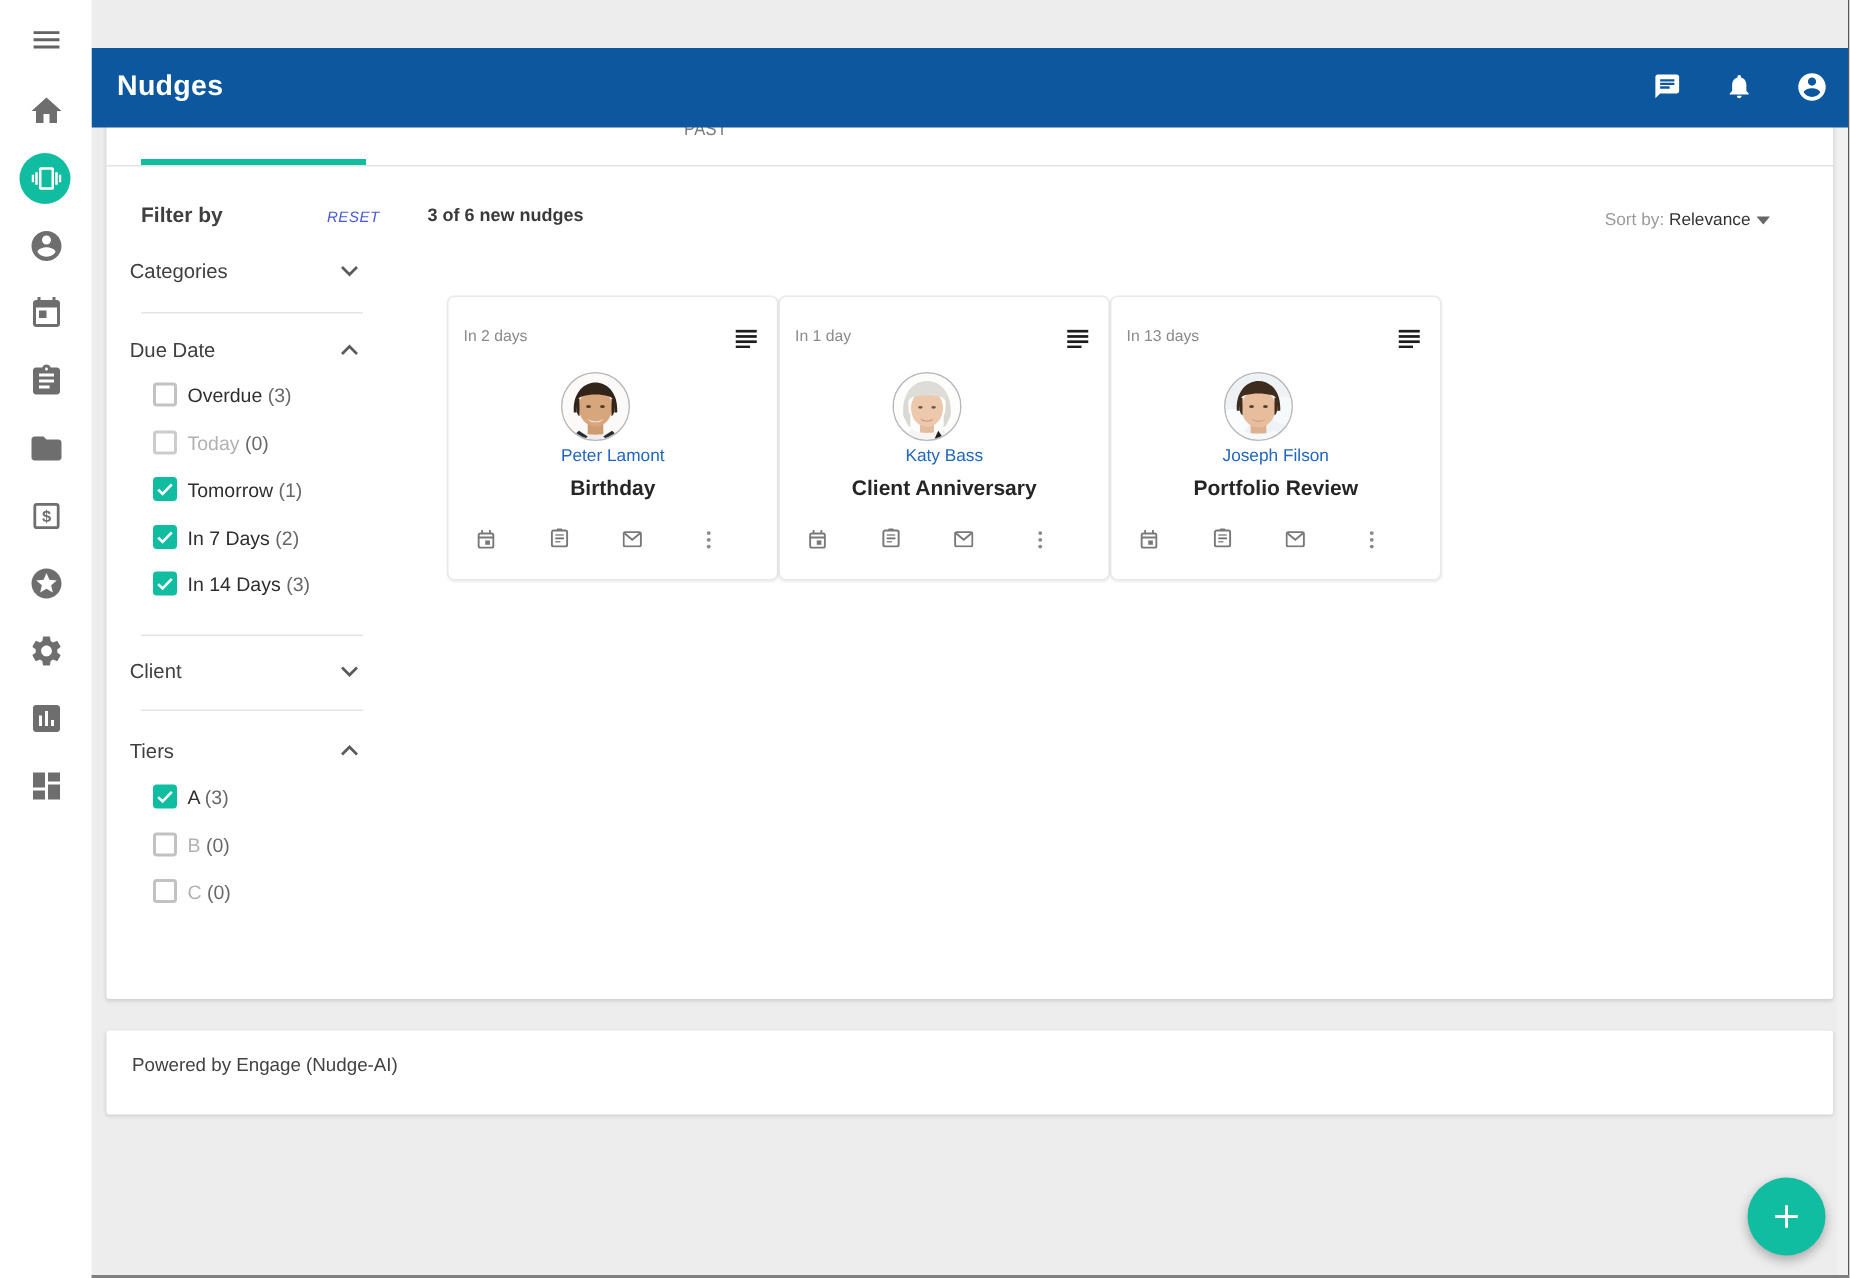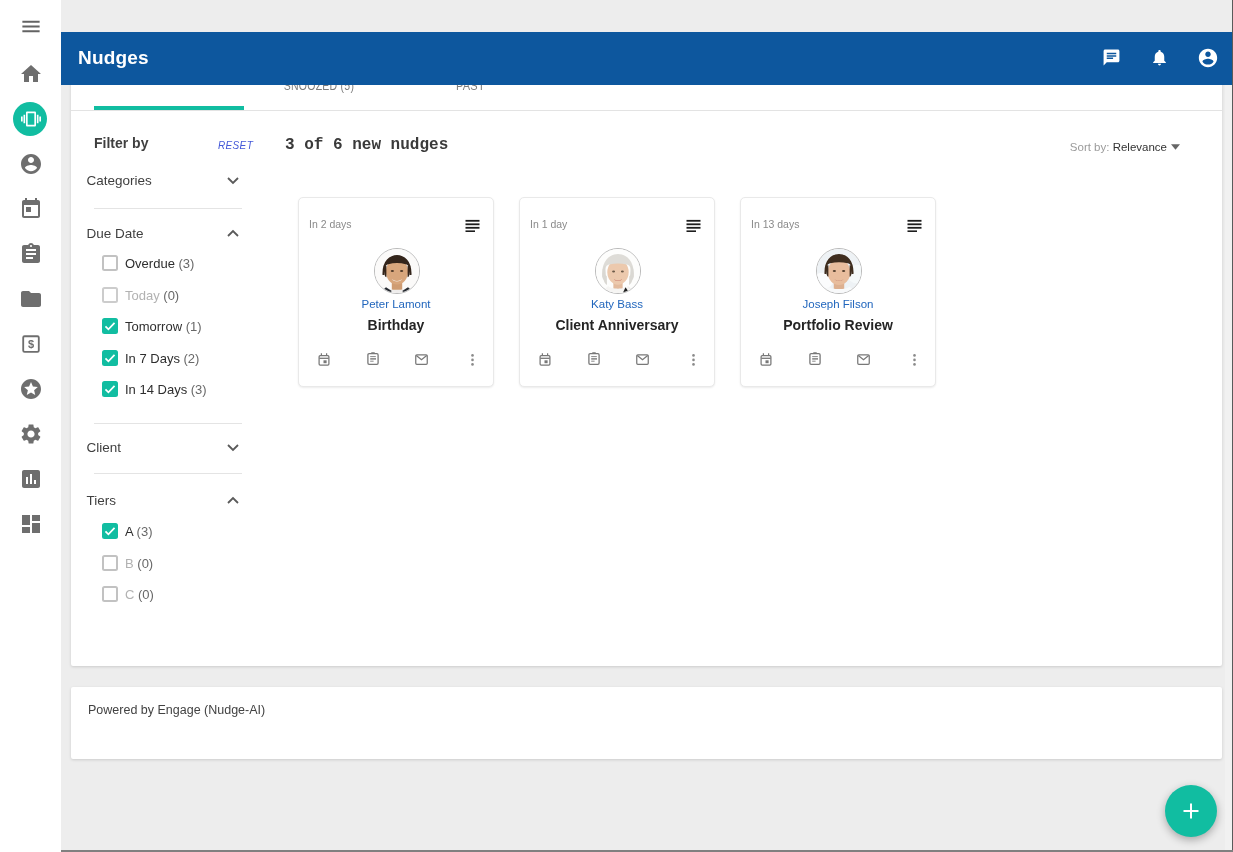--- a/index.html
+++ b/index.html
@@ -10,21 +10,21 @@
   
   #sidebar { left:0; top:0; width:61px; height:852px; background:#fff; z-index:5; }
   .sicon { position:absolute; left:50%; transform:translateX(-50%); }
 
   
   #appbar { left:61px; top:0; width:1171px; height:53px; background:#0d579e; z-index:4;margin-top:32px; }
   #appbar h1 { position:absolute; left:17px; top:15px; font-size:19px; font-weight:bold; color:#fff; letter-spacing:0.2px; }
 
   
   #maincard { left:71px; top:64px; width:1151px; height:602px; background:#fff; border-radius:2px; box-shadow:0 1px 3px rgba(0,0,0,0.14); }
-  #footercard { left:71px; top:687px; width:1151px; height:72px; background:#fff; border-radius:2px; box-shadow:0 1px 3px rgba(0,0,0,0.14);padding-left:28px; }
+  #footercard { left:71px; top:687px; width:1151px; height:56px; background:#fff; border-radius:2px; box-shadow:0 1px 3px rgba(0,0,0,0.14);padding-left:28px; }
   #footercard span { position:absolute; left:17px; top:16px; font-size:12.5px; color:#424242; }
 
   
   .tab { position:absolute; top:0; width:150px; height:45px; line-height:45px; text-align:center; font-size:12.5px; font-weight:500; letter-spacing:0.3px; color:#7c7c7c; }
   .tab.active { color:#3a3a3a; }
   #tabline { position:absolute; left:0; top:45.5px; width:1151px; height:1px; background:#e3e3e3; }
   #tabind { position:absolute; left:22.5px; top:42px; width:150px; height:3.5px; background:#11bda1; }
 
   
   .flabel { position:absolute; font-size:14px; color:#3f3f3f; }
@@ -33,21 +33,21 @@
   .cbrow { position:absolute; left:31px; }
   .cb { position:absolute; left:0; top:0; width:16px; height:16px; border-radius:2.5px; }
   .cb.un { border:2px solid #c2c2c2; }
   .cb.dis { border:2px solid #cccccc; }
   .cb.ck { background:#11bda1; }
   .cbl { position:absolute; left:23px; top:1px; font-size:13px; color:#2e2e2e; white-space:nowrap; }
   .cbl .cnt { color:#686868; }
   .cbl.gray { color:#b2b2b2; }
 
   
-  .ncard { position:absolute; top:133px; width:196px; height:190px; background:#fff; border:1px solid #e9e9e9; border-radius:5px; box-shadow:0 1px 2px rgba(0,0,0,0.08); }
+  .ncard { position:absolute; top:133px; width:221px; height:190px; background:#fff; border:1px solid #e9e9e9; border-radius:5px; box-shadow:0 1px 2px rgba(0,0,0,0.08); }
   .ncard .due { position:absolute; left:10px; top:20px; font-size:10.5px; color:#8a8a8a; }
   .ncard .avatar { position:absolute; left:75px; top:50px; width:46px; height:46px; border-radius:50%; border:1px solid #b9b9b9; overflow:hidden; }
   .ncard .nm { position:absolute; left:0; top:100px; width:100%; text-align:center; font-size:11.5px; color:#2166bd; }
   .ncard .ttl { position:absolute; left:0; top:119px; width:100%; text-align:center; font-size:14px; font-weight:bold; color:#252525; }
   .nicon { position:absolute; top:147px; }
 
   
   #fab { left:1165px; top:785px; width:52px; height:52px; border-radius:50%; background:#11bda1; box-shadow:0 3px 8px rgba(0,0,0,0.3); }
 
   
@@ -120,21 +120,20 @@
     </svg>
 
   <svg class="sicon" style="top:512px;" width="24" height="24" viewBox="0 0 24 24">
       <path fill="#6e6e6e" d="M3 13h8V3H3v10zm0 8h8v-6H3v6zm10 0h8V11h-8v10zm0-18v6h8V3h-8z"></path>
     </svg>
 </div>
 
 <div id="sbtrack" class="abs"></div>
 
 <div id="maincard" class="abs">
-  <div class="tab" style="left:172.5px;"><span style="display:inline-block;transform:scaleX(0.84);transform-origin:center;">SNOOZED (5)</span></div>
   <div class="tab" style="left:324.5px;"><span style="display:inline-block;transform:scaleX(0.88);transform-origin:center;">PAST</span></div>
   <div id="tabline"></div>
   <div id="tabind"></div>
 
   <div class="flabel" style="left:23px; top:71px; font-weight:bold;">Filter by</div>
   <div class="flabel" style="left:147px; top:76px; font-size:10px; font-weight:500; letter-spacing:0.35px; color:#4459d8;font-style:italic;">RESET</div>
 
   <div class="flabel" style="left:15.5px; top:109px; font-size:13.5px;">Categories</div>
   <svg class="chev" style="top:112px;" width="14" height="9" viewBox="0 0 14 9">
       <path d="M2 2l5 5 5-5" fill="none" stroke="#5a5a5a" stroke-width="1.8"></path>
@@ -201,21 +200,21 @@
     </div>
   <div class="cbrow" style="top:491px;">
       <span class="cb un"></span>
       <span class="cbl gray">B <span class="cnt">(0)</span></span>
     </div>
   <div class="cbrow" style="top:522px;">
       <span class="cb un"></span>
       <span class="cbl gray">C <span class="cnt">(0)</span></span>
     </div>
 
-  <div class="flabel" style="left:214px; top:72px; font-weight:bold; font-size:16px; color:#3a3a3a;font-family:Liberation Mono, monospace;">3 of 6 new nudges</div>
+  <div class="flabel" style="left:214px; top:72px; font-weight:bold; font-size:12px; color:#3a3a3a;">3 of 6 new nudges</div>
   <div class="flabel" style="right:55px; top:77px; font-size:11.5px; color:#9b9b9b;">Sort by: <span style="color:#333;">Relevance</span></div>
   <svg style="position:absolute; left:1100px; top:80px;" width="9" height="6" viewBox="0 0 10 6">
       <path d="M0 0h10L5 6z" fill="#666"></path>
     </svg>
 
   <div class="ncard" style="left:227px;">
     <div class="due">In 2 days</div>
     <svg style="position:absolute; right:13px; top:21px;" width="15" height="13" viewBox="0 0 15 13">
       <g fill="#1d1d1d">
           <rect x="0.5" y="0.9" width="14" height="1.8"></rect>

